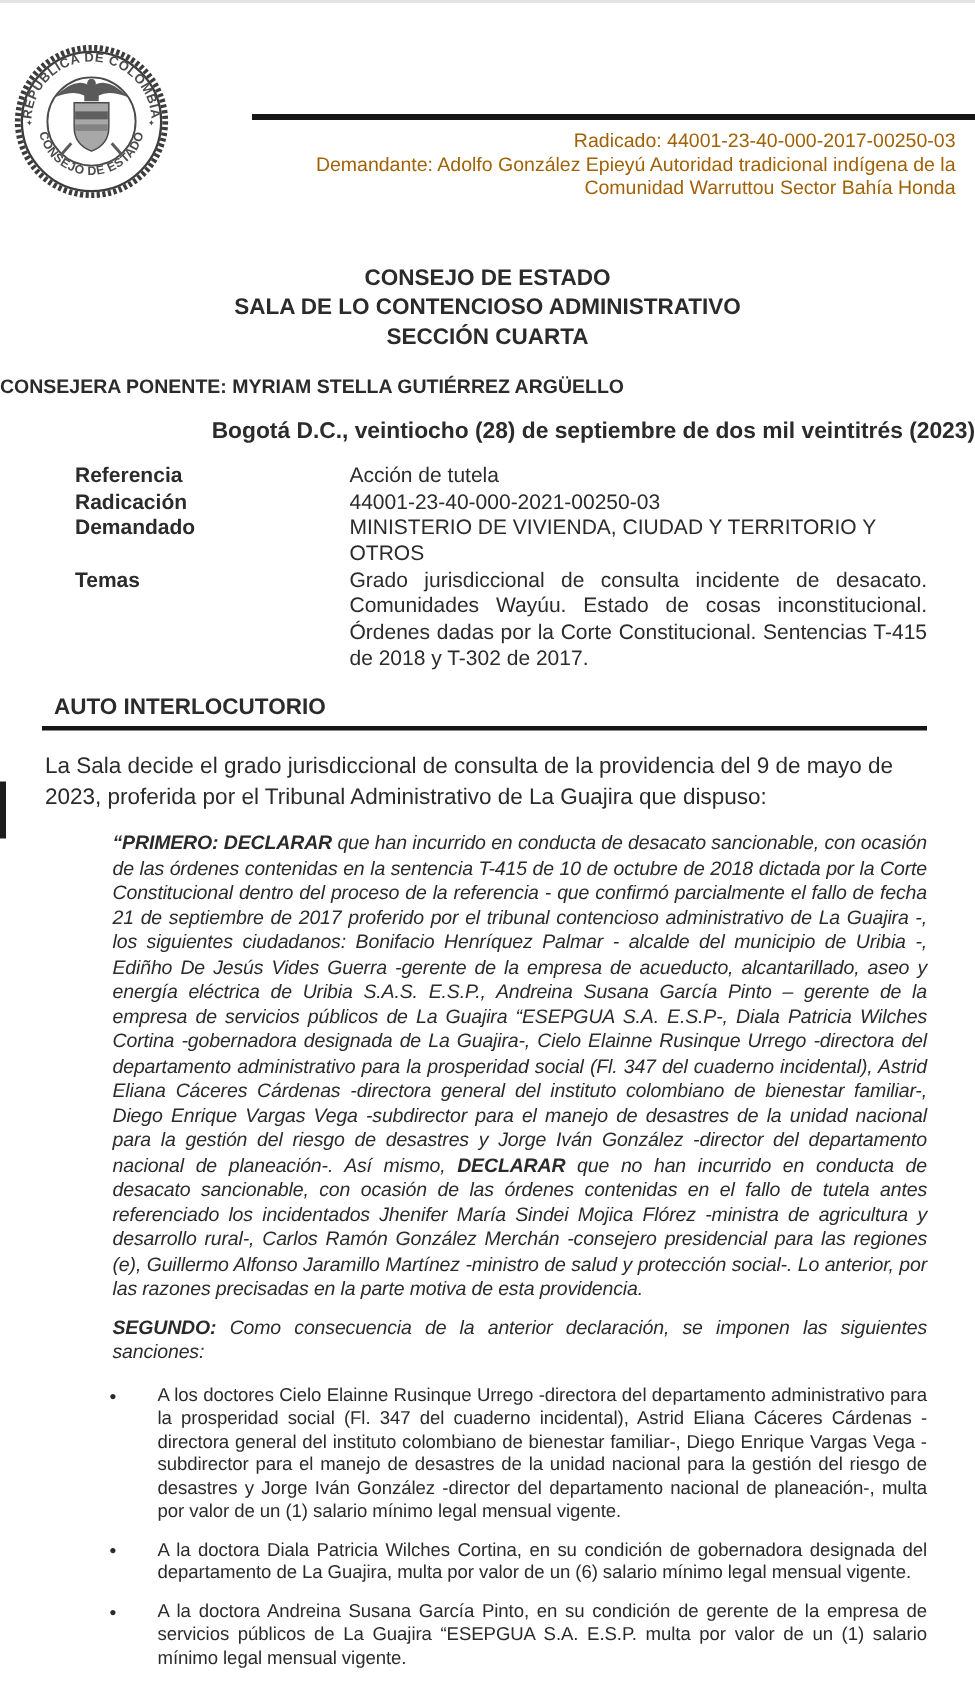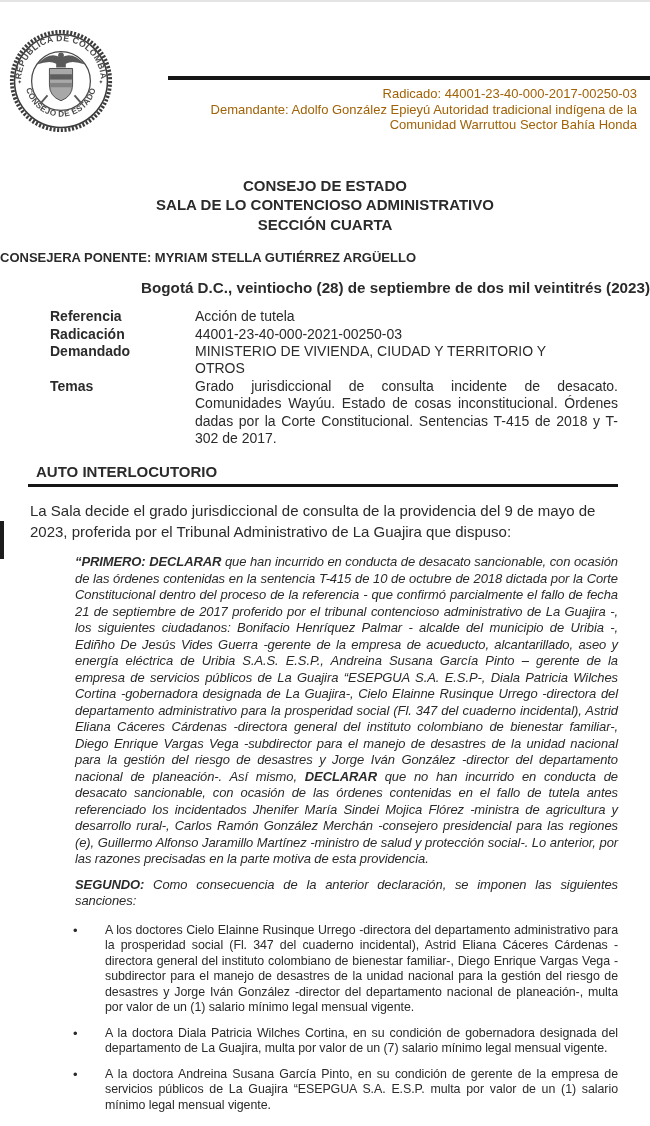--- a/index.html
+++ b/index.html
@@ -22,21 +22,21 @@
     text-align:right;color:#a16207;
     font-size:13px;line-height:15.5px;
   }
   .preline{white-space:pre-line;}
   
   .title-block{padding-top:16px;text-align:center;font-weight:bold;font-size:15px;line-height:19.4px;}
   .ponente{margin-top:16px;text-align:left;font-weight:bold;font-size:13px;}
   .dateline{margin-top:14px;text-align:right;font-weight:bold;font-size:15.2px;}
   
   .ref-table{margin:12px 32px 0 50px;font-size:14px;line-height:17.4px;}
-  .ref-row{display:flex;}
+  .ref-row{display:flex;gap:38px;}
   .ref-label{width:145px;flex:0 0 145px;font-weight:bold;}
   .ref-value{flex:1;}
   .justify{text-align:justify;}
   
   .auto-heading{
     margin:16px 32px 0 28px;
     border-bottom:3px solid #161616;
     padding:0 0 3px 8px;
     font-weight:bold;font-size:15px;line-height:18px;
   }
@@ -132,21 +132,21 @@
     <p><b>SEGUNDO:</b><span> Como consecuencia de la anterior declaración, se imponen las siguientes sanciones:</span></p>
   </blockquote>
 
   <div class="sanctions">
     <div class="bullet-item">
       <span class="bullet-dot">•</span>
       <p class="bullet-text">A los doctores Cielo Elainne Rusinque Urrego -directora del departamento administrativo para la prosperidad social (Fl. 347 del cuaderno incidental), Astrid Eliana Cáceres Cárdenas -directora general del instituto colombiano de bienestar familiar-, Diego Enrique Vargas Vega -subdirector para el manejo de desastres de la unidad nacional para la gestión del riesgo de desastres y Jorge Iván González -director del departamento nacional de planeación-, multa por valor de un (1) salario mínimo legal mensual vigente.</p>
     </div>
     <div class="bullet-item">
       <span class="bullet-dot">•</span>
-      <p class="bullet-text">A la doctora Diala Patricia Wilches Cortina, en su condición de gobernadora designada del departamento de La Guajira, multa por valor de un (7) salario mínimo legal mensual vigente.</p>
+      <p class="bullet-text">A la doctora Diala Patricia Wilches Cortina, en su condición de gobernadora designada del departamento de La Guajira, multa por valor de un (6) salario mínimo legal mensual vigente.</p>
     </div>
     <div class="bullet-item">
       <span class="bullet-dot">•</span>
       <p class="bullet-text">A la doctora Andreina Susana García Pinto, en su condición de gerente de la empresa de servicios públicos de La Guajira “ESEPGUA S.A. E.S.P. multa por valor de un (1) salario mínimo legal mensual vigente.</p>
     </div>
   </div>
 
   <div class="scan-artifact"></div>
 </div>
 

